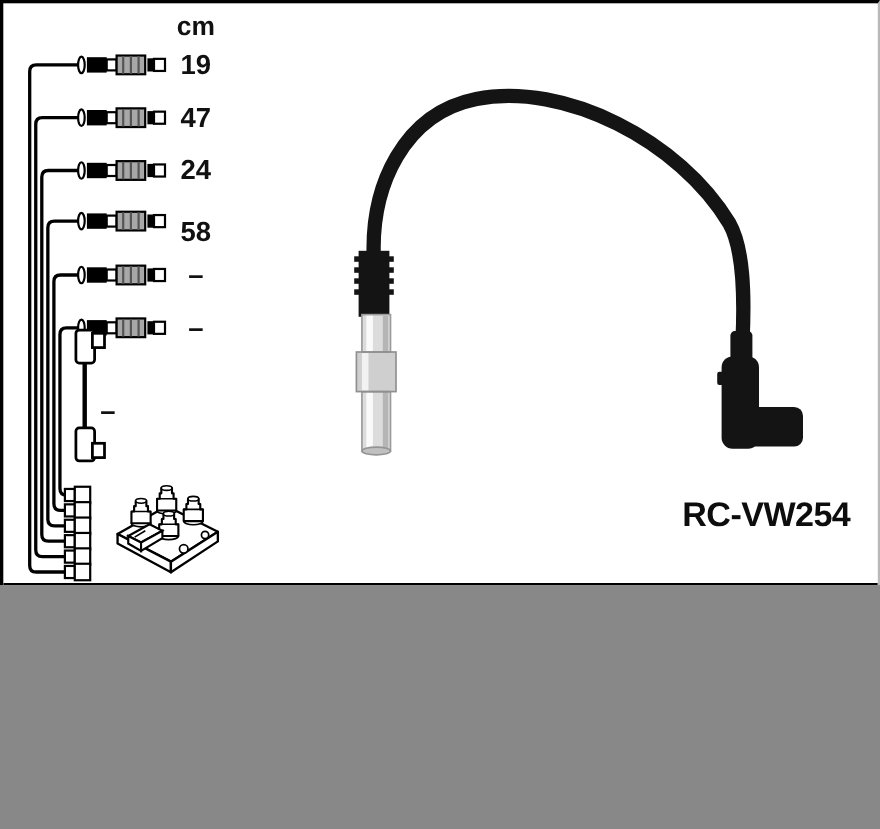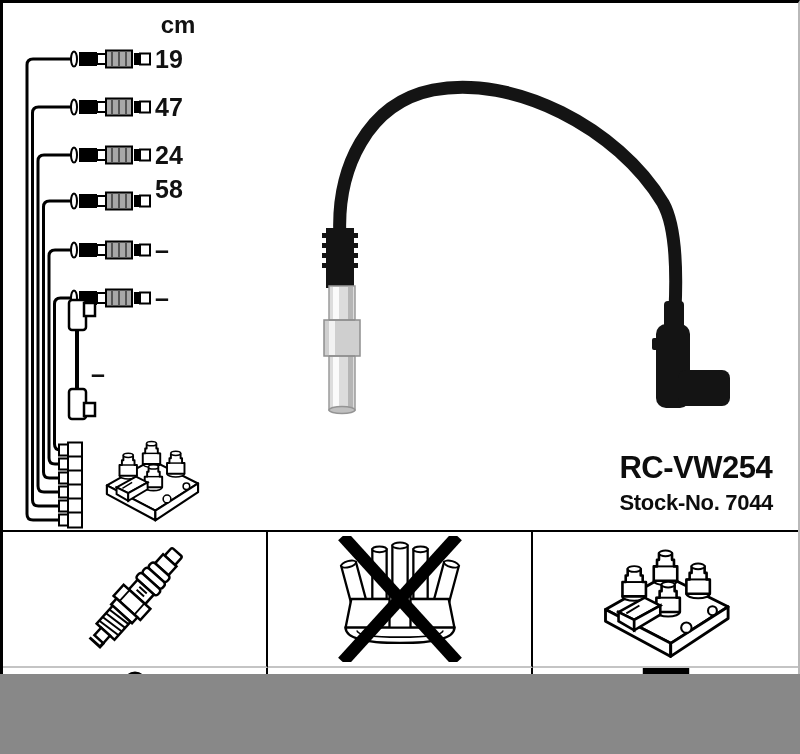--- a/index.html
+++ b/index.html
@@ -1,39 +1,39 @@
 <!DOCTYPE html>
 <html><head>
 <meta charset="utf-8">
 <style>
   html,body{margin:0;padding:0;background:#888;}
   .canvas{
     position:relative;
-    width:800px;height:674px;
+    width:800px;height:532px;
     background:#fff;
     box-sizing:border-box;
     border-top:3px solid #000;
     border-left:3px solid #000;
     border-right:2px solid #b9b9b9;
     overflow:hidden;
     font-family:"Liberation Sans", sans-serif;
     color:#0d0d0d;
   }
   svg{display:block;}
   .diagram-svg{position:absolute;left:0;top:0;}
   .len-label{
-    position:absolute;left:152px;width:46px;text-align:left;
+    position:absolute;left:152px;width:46px;text-align:center;
     font-weight:bold;font-size:25px;letter-spacing:0;color:#111;
   }
   .unit-label{position:absolute;left:152px;top:8px;width:46px;text-align:center;
     font-weight:bold;font-size:24px;color:#111;}
   .link-label{position:absolute;left:82px;top:357px;width:26px;text-align:center;
     font-weight:bold;font-size:25px;color:#111;}
   .main-cable{position:absolute;left:295px;top:55px;}
-  .product-text{position:absolute;right:25px;top:449px;text-align:left;line-height:1;}
+  .product-text{position:absolute;right:25px;top:449px;text-align:center;line-height:1;}
   .product-text .code{font-weight:bold;font-size:31px;letter-spacing:-0.5px;}
   .product-text .stock{font-weight:bold;font-size:22px;margin-top:9px;letter-spacing:-0.3px;}
   .legend{
     position:absolute;left:0;top:527px;width:100%;
     border-top:2px solid #000;
   }
   .legend-grid{
     display:grid;
     grid-template-columns:1fr 1fr 1fr;
     grid-template-rows:136px 78px;
@@ -196,21 +196,21 @@
       <use href="#plug2" transform="translate(0,503)"></use>
       <use href="#plug2" transform="translate(0,517)"></use>
     </g>
     <use href="#coil" transform="translate(100,430) scale(0.97)"></use>
   </svg>
 
   <div class="unit-label">cm</div>
   <div class="len-label" style="top:42px">19</div>
   <div class="len-label" style="top:90px">47</div>
   <div class="len-label" style="top:138px">24</div>
-  <div class="len-label" style="top:172px">58</div>
+  <div class="len-label" style="top:194px">58</div>
   <div class="len-label" style="top:233px">–</div>
   <div class="len-label" style="top:281px">–</div>
   <div class="link-label">–</div>
 
   <svg class="main-cable" width="450" height="380" viewBox="0 0 450 380">
     <path d="M 42,180 C 38,110 70,45 135,32 C 215,16 320,70 365,145 C 378,168 379,210 377,252" fill="none" stroke="#141414" stroke-width="13" stroke-linecap="round"></path>
 
     <g>
       <rect x="28" y="170" width="28" height="60" fill="#141414"></rect>
       <rect x="24" y="175" width="36" height="5" fill="#141414"></rect>
@@ -230,21 +230,20 @@
     <g fill="#141414">
       <rect x="366" y="243" width="20" height="30" rx="4"></rect>
       <rect x="358" y="266" width="34" height="84" rx="10"></rect>
       <rect x="380" y="312" width="52" height="36" rx="8"></rect>
       <rect x="354" y="280" width="7" height="12" rx="2"></rect>
     </g>
   </svg>
 
   <div class="product-text">
     <div class="code">RC-VW254</div>
-    <div class="stock">Stock-No. 7044</div>
   </div>
 
   <div class="legend">
     <div class="legend-grid">
       <div class="cell r1">
         <svg width="160" height="128" viewBox="0 0 160 128">
           <g transform="translate(80,64) rotate(42) translate(-22,-65)">
               <use href="#sparkplug"></use>
             </g>
         </svg>

